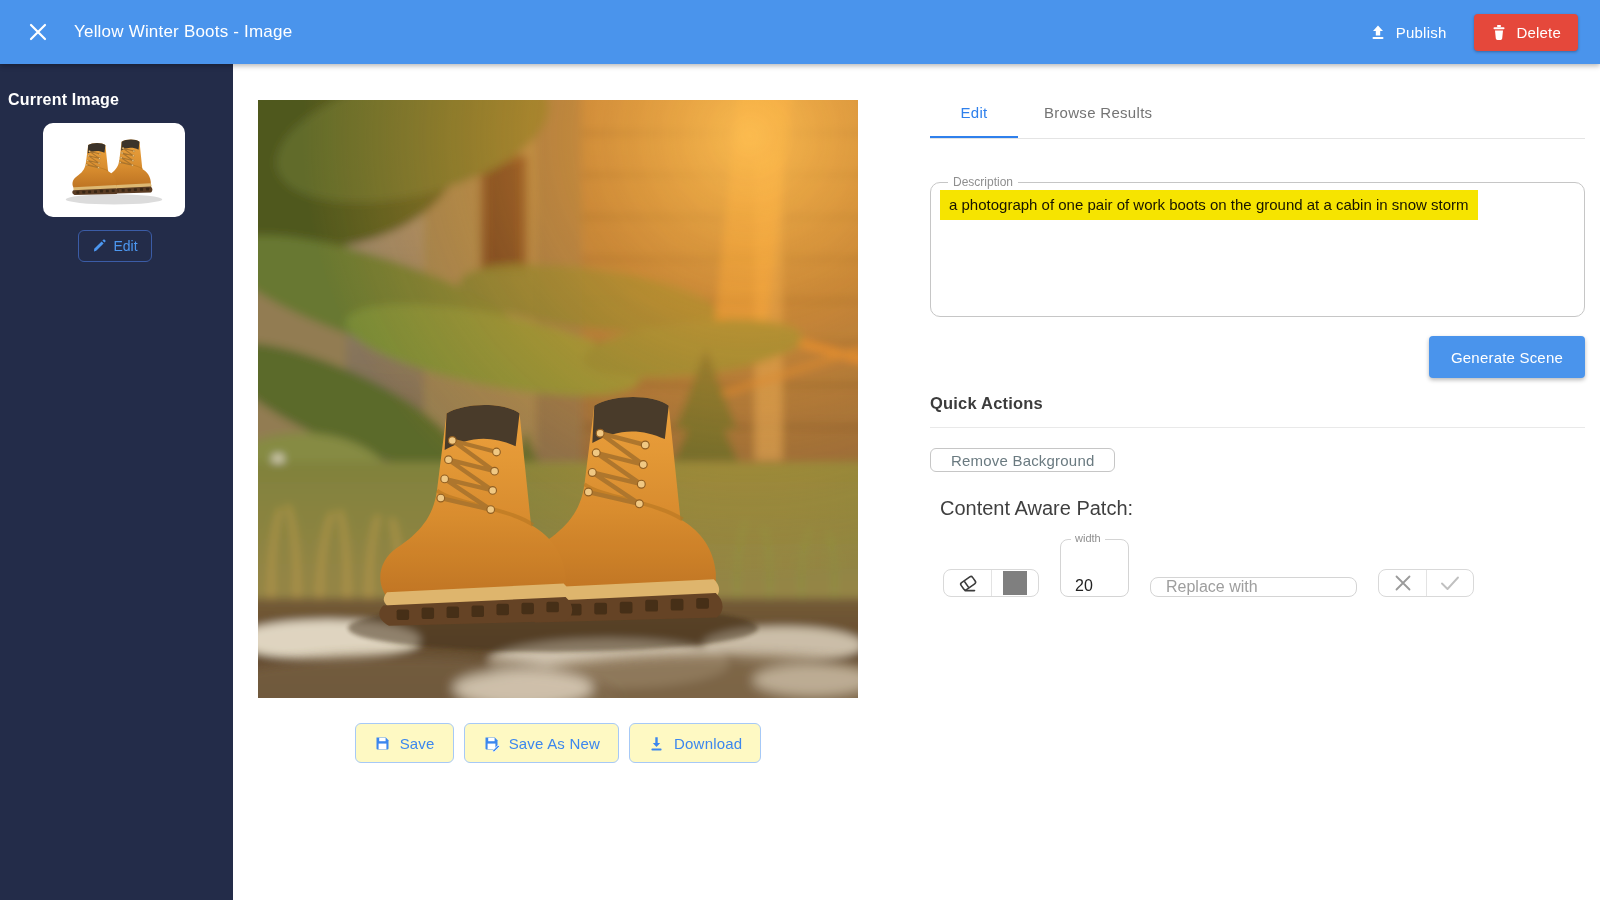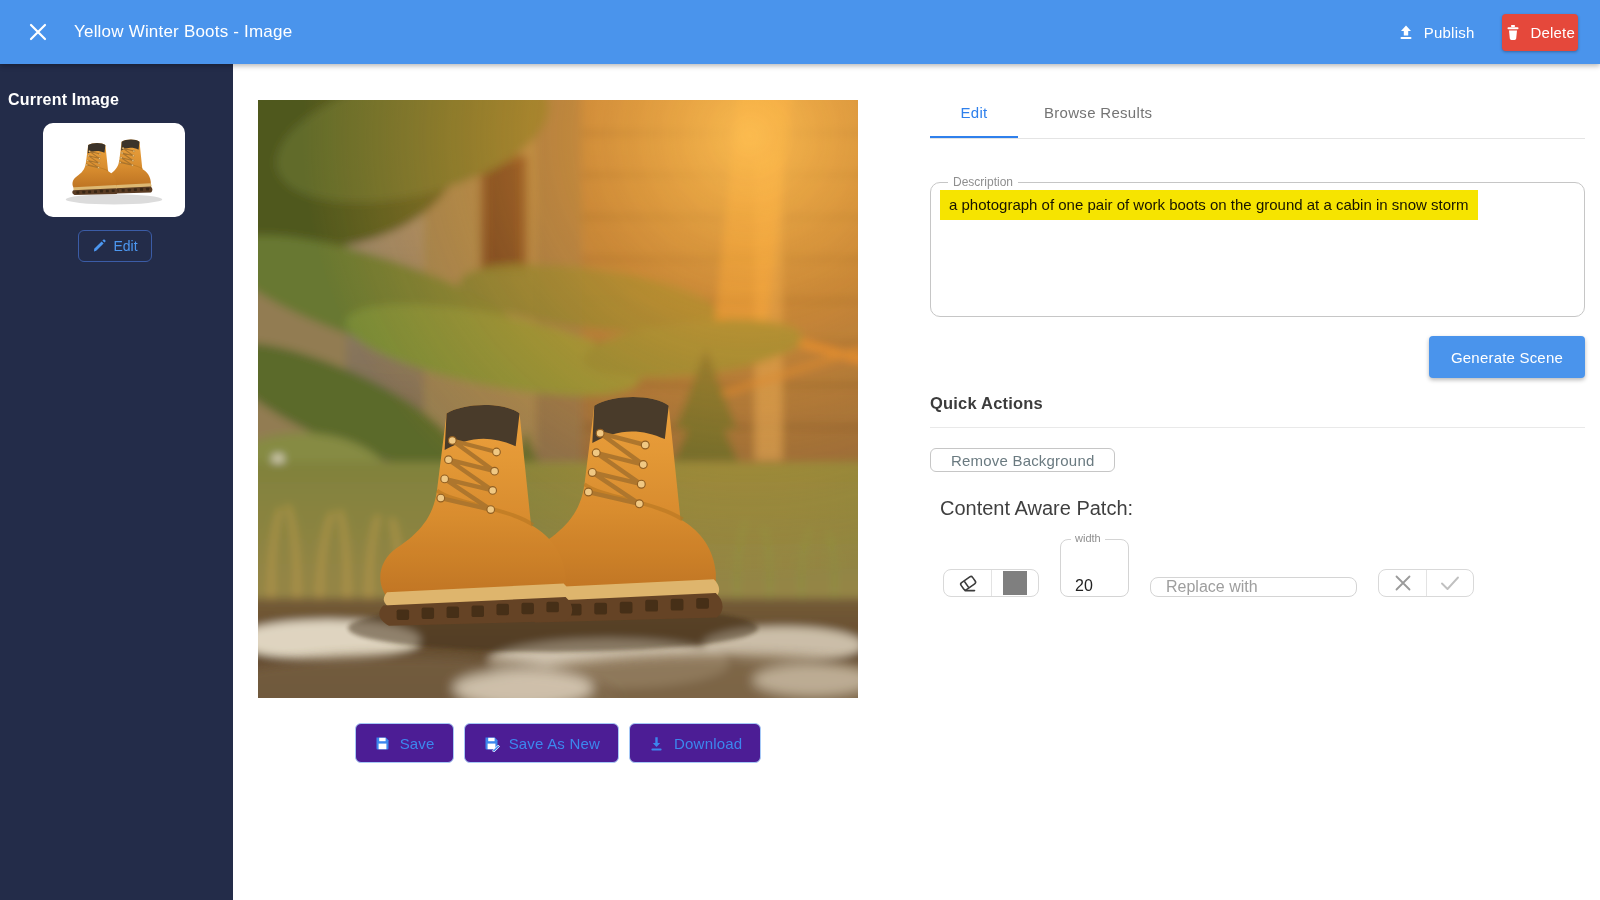--- a/index.html
+++ b/index.html
@@ -19,21 +19,21 @@
     width:40px;height:40px;margin-left:18px;background:none;border:none;
     display:flex;align-items:center;justify-content:center;
   }
   .hdr-title{color:#fff;font-size:17px;font-weight:500;margin-left:16px;letter-spacing:.2px;}
   .hdr-spacer{flex:1;}
   .publish-btn{
     background:none;border:none;color:#fff;font-size:15px;font-weight:500;
     display:flex;align-items:center;gap:9px;margin-right:22px;letter-spacing:.2px;
   }
   .delete-btn{
-    background:#e5483b;border:none;border-radius:4px;height:37px;padding:0 3px;
+    background:#e5483b;border:none;border-radius:4px;height:37px;padding:0 17px;
     margin-right:22px;color:#fff;font-size:15px;font-weight:500;
     display:flex;align-items:center;gap:9px;box-shadow:0 1px 3px rgba(0,0,0,.3);letter-spacing:.2px;
   }
 
   
   .sidebar{position:absolute;top:64px;left:0;bottom:0;width:233px;background:#232c49;}
   .sb-heading{color:#ffffff;font-size:16px;font-weight:700;margin:27px 0 0 8px;letter-spacing:.2px;}
   .thumb-card{
     position:absolute;left:43px;top:59px;width:142px;height:94px;background:#fff;
     border-radius:10px;overflow:hidden;display:flex;align-items:center;justify-content:center;
@@ -42,21 +42,21 @@
     position:absolute;left:78px;top:166px;width:74px;height:32px;background:transparent;
     border:1px solid #3b5ca6;border-radius:6px;color:#4c97f0;font-size:14px;
     display:flex;align-items:center;justify-content:center;gap:7px;
   }
 
   
   .stage-image{position:absolute;left:258px;top:100px;width:600px;height:598px;overflow:hidden;background:#8a7a55;}
   .stage-image svg{display:block;}
   .stage-actions{position:absolute;left:258px;top:723px;width:600px;display:flex;justify-content:center;gap:10px;}
   .action-btn{
-    height:40px;border:1px solid #a6c9f7;background:#4c1d95;border-radius:6px;color:#3c87ee;
+    height:40px;border:1px solid #a6c9f7;background:#fef9c3;border-radius:6px;color:#3c87ee;
     font-size:15px;font-weight:500;display:flex;align-items:center;gap:9px;padding:0 18px;letter-spacing:.2px;
   }
 
   
   .panel{position:absolute;left:930px;top:90px;width:655px;}
   .tabs{display:flex;border-bottom:1px solid #e4e4e4;height:48px;align-items:stretch;}
   .tab{font-size:15px;font-weight:500;letter-spacing:.3px;line-height:46px;}
   .tab.active{color:#2f80ec;width:88px;text-align:center;border-bottom:2px solid #2f80ec;}
   .tab.inactive{color:#747474;padding:0 26px;}
 

